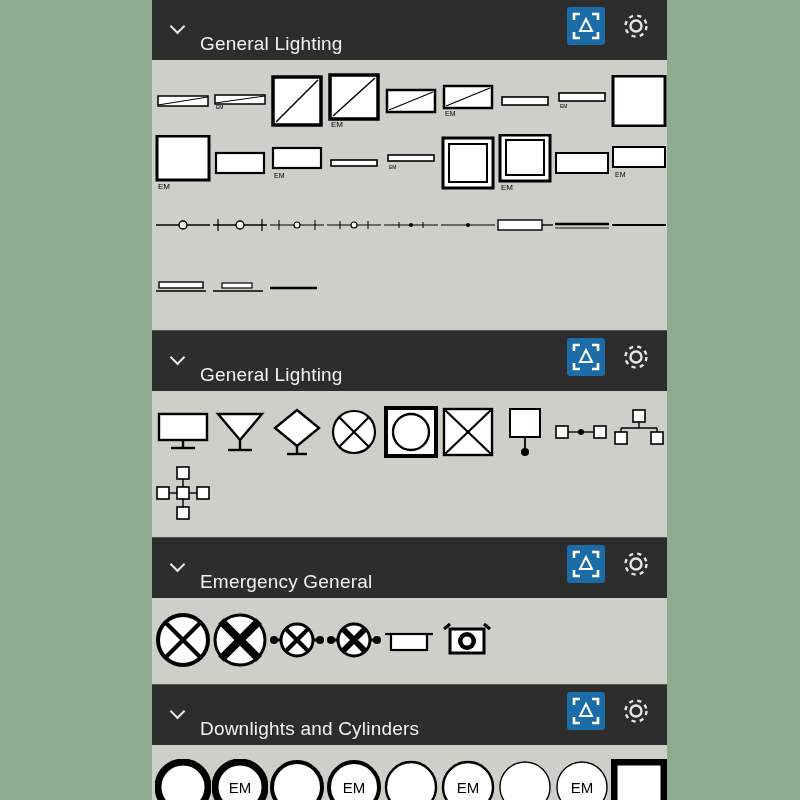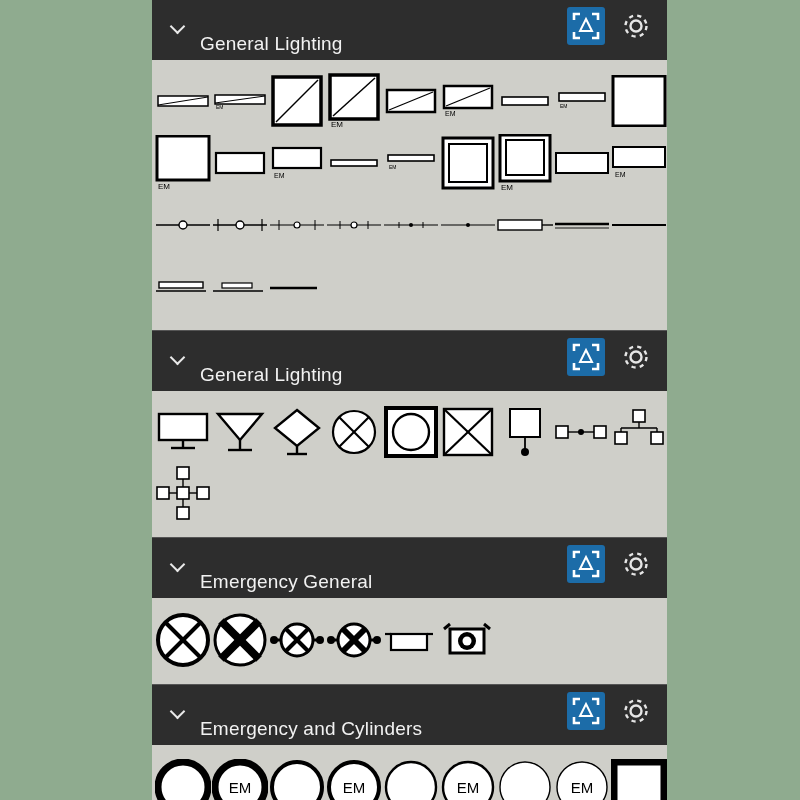--- a/index.html
+++ b/index.html
@@ -515,21 +515,21 @@
             <circle cx="27" cy="26" r="9" fill="#000"></circle>
             <circle cx="27" cy="26" r="4.5" fill="#fff"></circle>
           </svg>
       </div>
     </div>
   </div>
   <div class="sep"></div>
 
   <div class="section-header">
     <div class="chev"></div>
-    <div class="section-title">Emergency and Cylinders</div>
+    <div class="section-title">Downlights and Cylinders</div>
     <div class="hdr-btns">
       <div class="btn-blue">
         <svg width="28" height="28" viewBox="0 0 28 28">
           <path d="M14 7 L20 19 L8 19 Z" fill="none" stroke="#ffffff" stroke-width="2"></path>
           <path d="M2 8 L2 2 L8 2" fill="none" stroke="#ffffff" stroke-width="2.6"></path>
           <path d="M20 2 L26 2 L26 8" fill="none" stroke="#ffffff" stroke-width="2.6"></path>
           <path d="M2 20 L2 26 L8 26" fill="none" stroke="#ffffff" stroke-width="2.6"></path>
           <path d="M26 20 L26 26 L20 26" fill="none" stroke="#ffffff" stroke-width="2.6"></path>
         </svg>
       </div>

